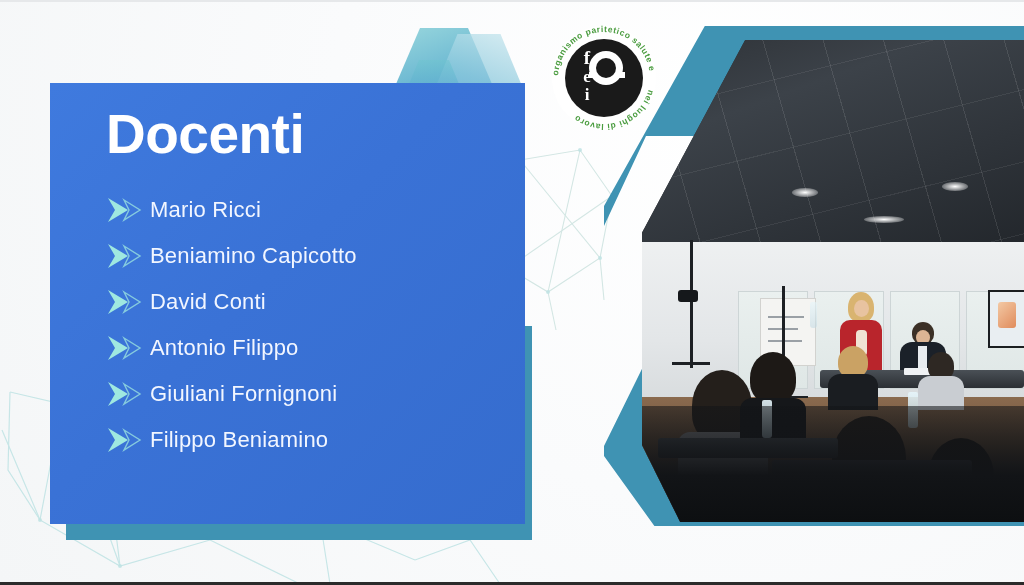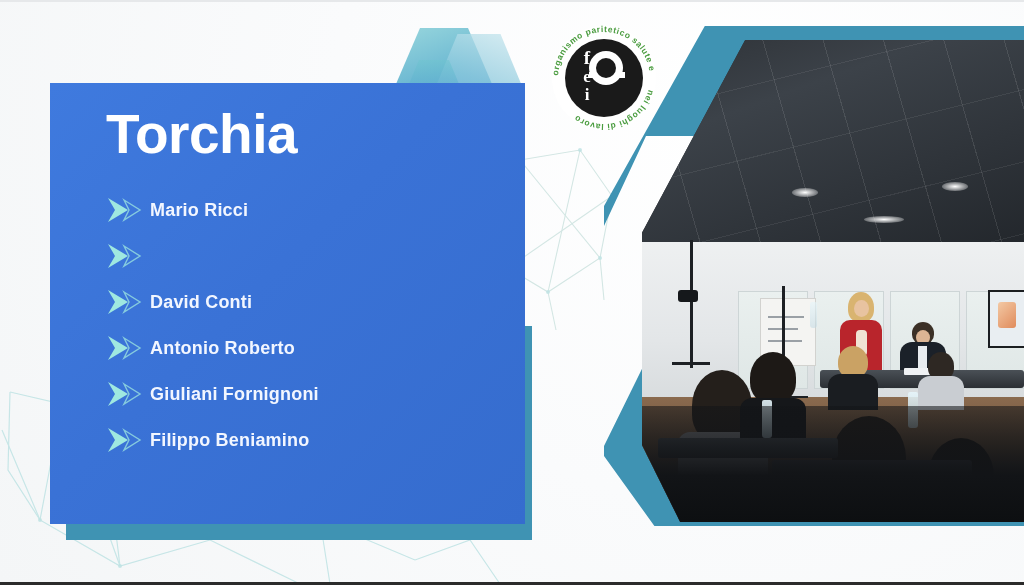--- a/index.html
+++ b/index.html
@@ -96,22 +96,22 @@
   }
   .bullet {
     position: relative;
     width: 44px;
     height: 30px;
     flex: 0 0 44px;
   }
   .bullet svg { display: block; }
   .item-label {
     color: #f2f6ff;
-    font-size: 18px;
-    font-weight: 700;
+    font-size: 22px;
+    font-weight: 400;
     letter-spacing: .2px;
     white-space: nowrap;
   }
 
   
   .photo-wrap {
     position: absolute;
     left: 604px;
     top: 26px;
     width: 420px;
@@ -279,61 +279,62 @@
 
   <div>
     <div class="hex hex-a"></div>
     <div class="hex hex-b"></div>
     <div class="hex hex-c"></div>
   </div>
 
   <div class="card-offset"></div>
 
   <div class="card">
-    <div class="card-title">Torchia</div>
+    <div class="card-title">Docenti</div>
 
     <div class="list">
 
       <div class="list-item">
         <span class="bullet">
           <svg width="44" height="30" viewBox="0 0 44 30">
             <path d="M2 3 L22 15 L2 27 L9 15 Z" fill="#9fe8e0"></path>
             <path d="M18 5 L34 15 L18 25 L23 15 Z" fill="none" stroke="#9fe8e0" stroke-width="1.4" opacity="0.75"></path>
           </svg>
         </span>
         <span class="item-label">Mario Ricci</span>
       </div>
 
       <div class="list-item">
         <span class="bullet">
           <svg width="44" height="30" viewBox="0 0 44 30">
             <path d="M2 3 L22 15 L2 27 L9 15 Z" fill="#9fe8e0"></path>
             <path d="M18 5 L34 15 L18 25 L23 15 Z" fill="none" stroke="#9fe8e0" stroke-width="1.4" opacity="0.75"></path>
           </svg>
         </span>
+        <span class="item-label">Beniamino Capicotto</span>
       </div>
 
       <div class="list-item">
         <span class="bullet">
           <svg width="44" height="30" viewBox="0 0 44 30">
             <path d="M2 3 L22 15 L2 27 L9 15 Z" fill="#9fe8e0"></path>
             <path d="M18 5 L34 15 L18 25 L23 15 Z" fill="none" stroke="#9fe8e0" stroke-width="1.4" opacity="0.75"></path>
           </svg>
         </span>
         <span class="item-label">David Conti</span>
       </div>
 
       <div class="list-item">
         <span class="bullet">
           <svg width="44" height="30" viewBox="0 0 44 30">
             <path d="M2 3 L22 15 L2 27 L9 15 Z" fill="#9fe8e0"></path>
             <path d="M18 5 L34 15 L18 25 L23 15 Z" fill="none" stroke="#9fe8e0" stroke-width="1.4" opacity="0.75"></path>
           </svg>
         </span>
-        <span class="item-label">Antonio Roberto</span>
+        <span class="item-label">Antonio Filippo</span>
       </div>
 
       <div class="list-item">
         <span class="bullet">
           <svg width="44" height="30" viewBox="0 0 44 30">
             <path d="M2 3 L22 15 L2 27 L9 15 Z" fill="#9fe8e0"></path>
             <path d="M18 5 L34 15 L18 25 L23 15 Z" fill="none" stroke="#9fe8e0" stroke-width="1.4" opacity="0.75"></path>
           </svg>
         </span>
         <span class="item-label">Giuliani Fornignoni</span>

